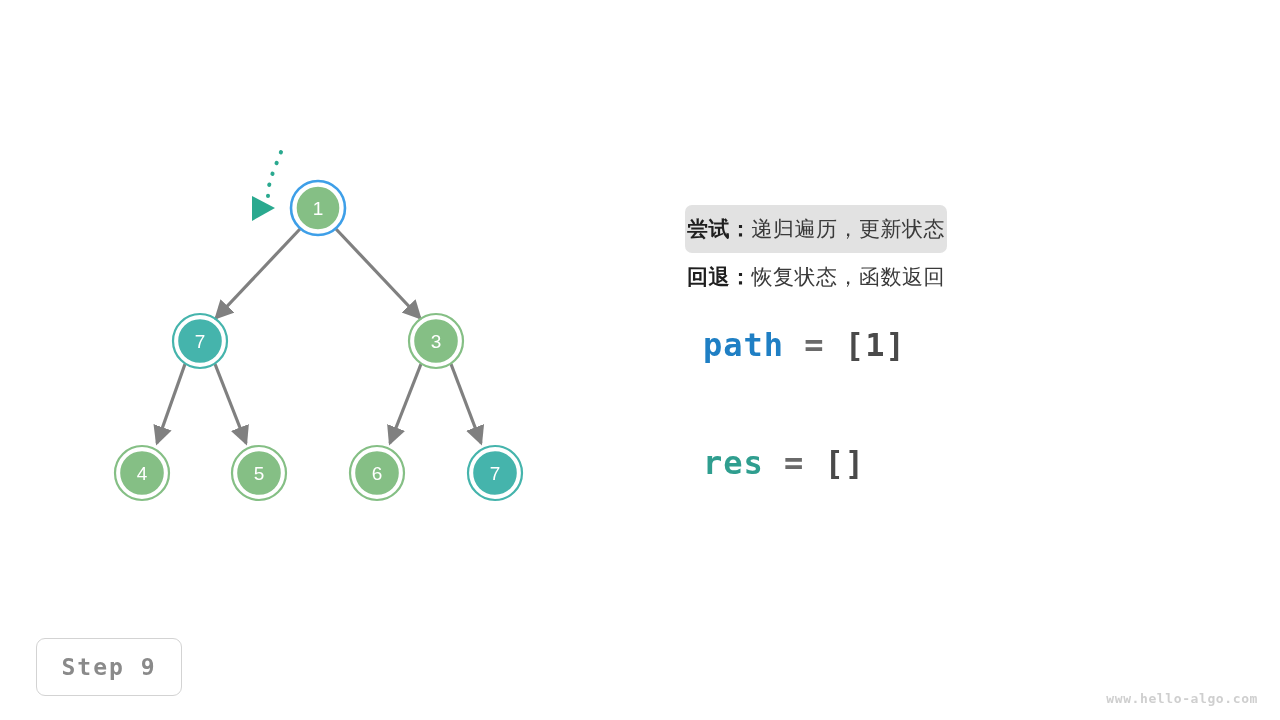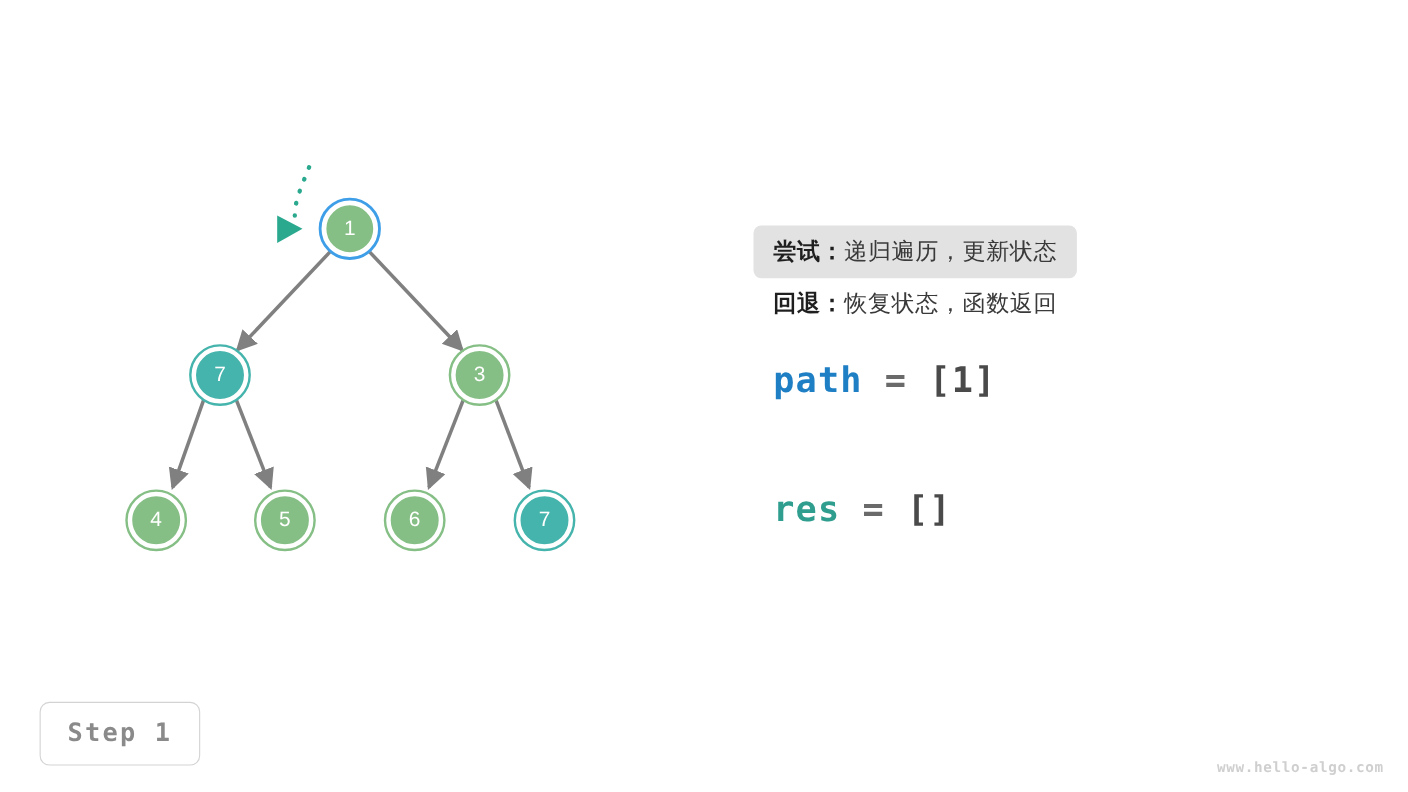--- a/index.html
+++ b/index.html
@@ -30,21 +30,21 @@
     left: 685px;
     top: 205px;
     width: 520px;
   }
 
   .note-line {
     font-size: 21px;
     line-height: 1.35;
     color: #3a3a3a;
     white-space: nowrap;
-    padding: 10px 18px;
+    padding: 10px 2px;
     display: inline-block;
     letter-spacing: 0.5px;
   }
   .note-line.highlight {
     background: #e2e2e2;
     border-radius: 7px;
   }
   .note-label {
     font-weight: bold;
     color: #1f1f1f;
@@ -180,15 +180,15 @@
   <span class="var-eq">=</span>
   <span class="var-val">[1]</span>
 </div>
 
 <div class="var-line" id="res-line">
   <span class="var-name-res">res</span>
   <span class="var-eq">=</span>
   <span class="var-val">[]</span>
 </div>
 
-<div id="step-badge">Step 1</div>
+<div id="step-badge">Step 9</div>
 
 <div id="watermark">www.hello-algo.com</div>
 
 </body></html>

